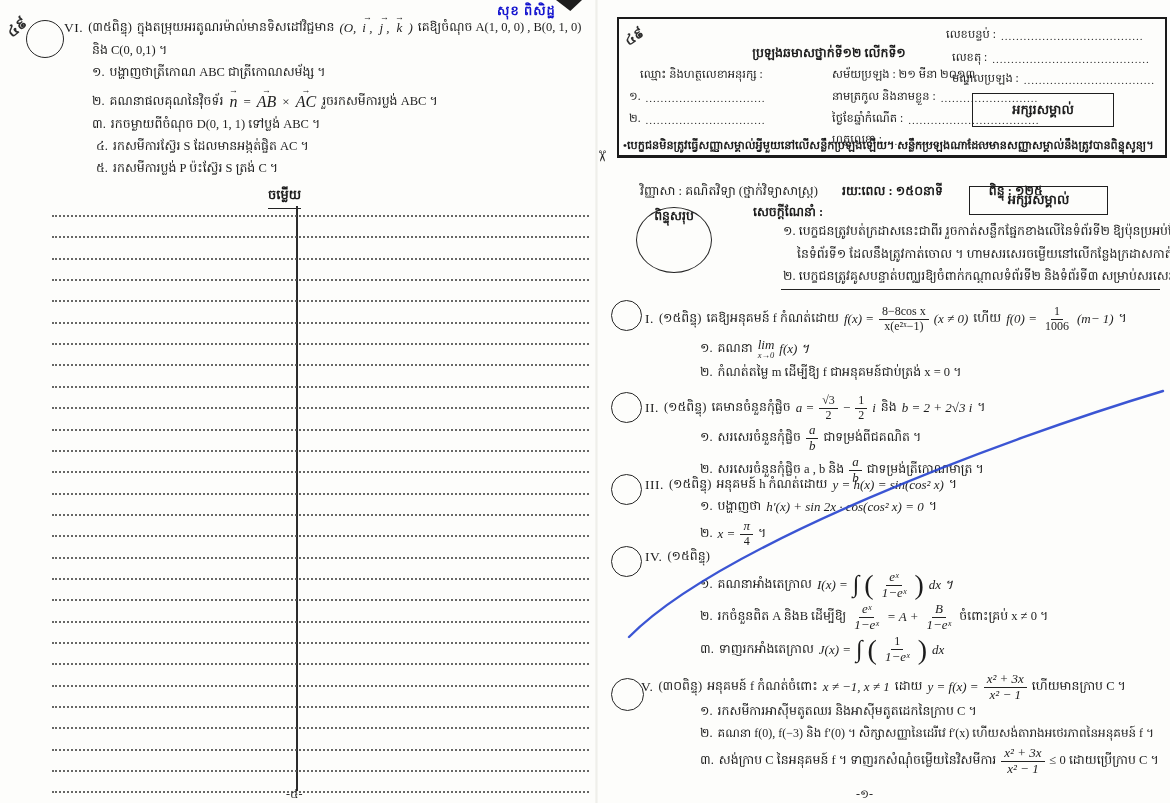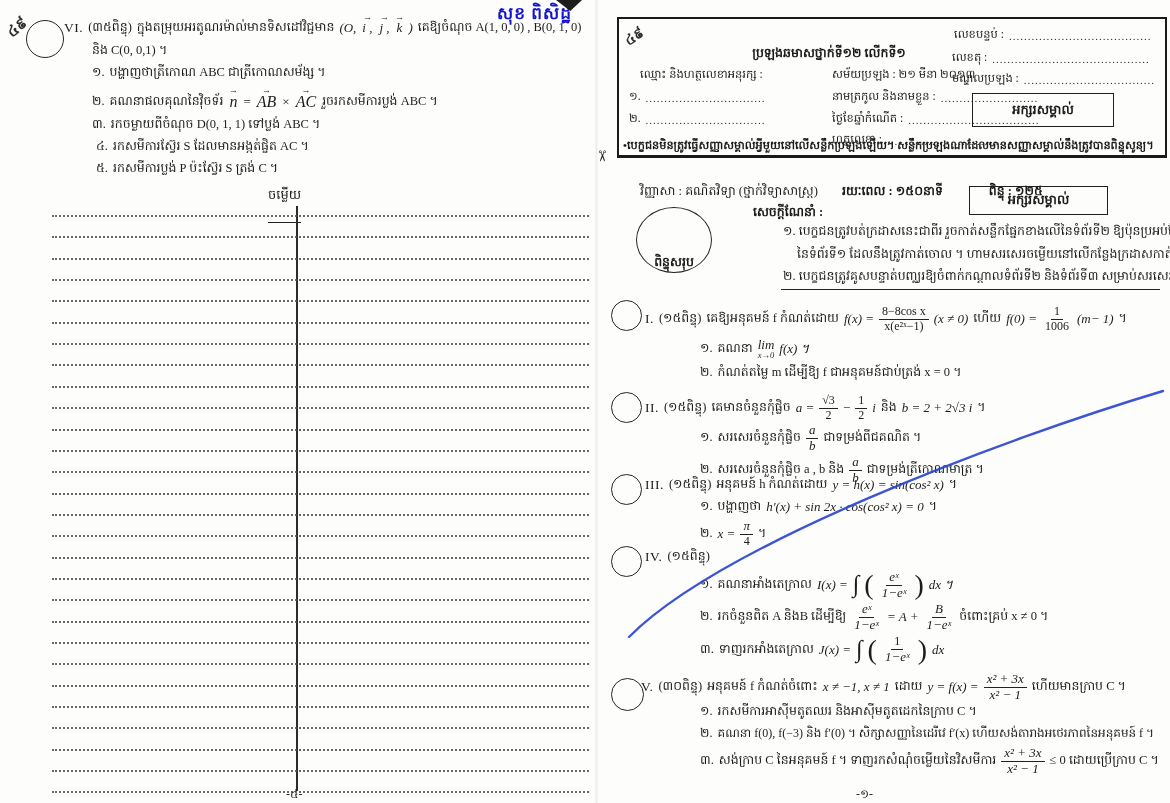--- a/index.html
+++ b/index.html
@@ -22,33 +22,33 @@
        font-size:13px;font-style:italic;}
   .lim .lsub{font-size:8.5px;font-style:italic;}
   .intg{font-size:24px;font-weight:400;transform:translateY(-1px);}
   .bigp{font-size:28px;font-weight:300;line-height:0;}
   .dotline{position:absolute;left:0;width:100%;border-top:2px dotted #4e4e4c;height:0;opacity:.85;}
   .handmark{position:absolute;font-weight:bold;color:#2e2e2e;font-size:15px;}
   .box{position:absolute;border:1.6px solid #1f1f1f;display:flex;align-items:center;justify-content:center;}
   .dots{letter-spacing:1px;font-size:11px;color:#2a2a2a;}
   .tbl-lbl{font-size:11.5px;}
   .warning{font-size:11.3px;font-weight:bold;}
-  .underline-title{border-bottom:1.5px solid #222;padding-bottom:17px;font-weight:normal;}
+  .underline-title{border-bottom:1.5px solid #222;padding-bottom:3px;font-weight:bold;}
   svg.overlay{position:absolute;left:0;top:0;pointer-events:none;}
 </style>
 </head>
 <body>
 
 <div class="sheet">
 
   <div>
     <div class="handmark" style="left:7px;top:17px;transform:rotate(-40deg);">៤៩</div>
     <div class="circ" style="left:26px;top:20px;width:36px;height:36px;"></div>
 
-    <div class="row" style="left:497px;top:2px;color:#1414cf;font-weight:bold;font-size:17px;letter-spacing:1px;">
+    <div class="row" style="left:497px;top:2px;color:#1414cf;font-weight:bold;font-size:13px;letter-spacing:1px;">
       <span>សុខ ពិសិដ្ឋ</span>
     </div>
     <div style="position:absolute;left:556px;top:0;width:26px;height:11px;background:#1d1d1d;
                 clip-path:polygon(0 0,100% 0,55% 100%);"></div>
 
     <div class="row" style="left:64px;top:14px;height:28px;">
       <span class="roman">VI.</span>
       <span class="khm">(៣៥ពិន្ទុ)</span>
       <span class="khm">ក្នុងតម្រុយអរតូណរម៉ាល់មានទិសដៅវិជ្ជមាន</span>
       <span class="mathit">(O,</span>
@@ -131,21 +131,21 @@
 
   <div>
 
     <div style="position:absolute;left:617px;top:17px;width:546px;height:136px;border:2px solid #1a1a1a;border-bottom-width:3px;">
       <div class="handmark" style="left:6px;top:8px;transform:rotate(-35deg);font-size:14px;">៤៩</div>
 
       <div class="row" style="left:60px;top:26px;width:300px;justify-content:center;">
         <span class="khm" style="font-weight:bold;">ប្រឡងឆមាសថ្នាក់ទី១២ លើកទី១</span>
       </div>
 
-      <div class="row" style="left:335px;top:8px;">
+      <div class="row" style="left:327px;top:8px;">
         <span class="tbl-lbl">លេខបន្ទប់ :</span>
         <span class="dots">......................................</span>
       </div>
       <div class="row" style="left:333px;top:31px;">
         <span class="tbl-lbl">លេខតុ :</span>
         <span class="dots">..........................................</span>
       </div>
       <div class="row" style="left:333px;top:52px;justify-content:center;">
         <span class="tbl-lbl">មណ្ឌលប្រឡង :</span>
         <span class="dots">...................................</span>
@@ -194,21 +194,21 @@
       <span class="khm" style="font-weight:normal;">វិញ្ញាសា : គណិតវិទ្យា (ថ្នាក់វិទ្យាសាស្ត្រ)</span>
       <span class="khm" style="font-weight:bold;">រយៈពេល : ១៥០នាទី</span>
       <span class="khm" style="font-weight:bold;margin-left:22px;">ពិន្ទុ : ១២៥</span>
     </div>
     <div class="box" style="left:969px;top:186px;width:137px;height:27px;">
       <span class="khm" style="font-weight:bold;font-size:13px;">អក្សរសម្គាល់</span>
     </div>
     <div class="row" style="left:753px;top:204px;">
       <span class="khm" style="font-weight:bold;">សេចក្តីណែនាំ :</span>
     </div>
-    <div class="circ" style="left:636px;top:207px;width:74px;height:64px;display:flex;align-items:flex-end;justify-content:center;">
+    <div class="circ" style="left:636px;top:207px;width:74px;height:64px;display:flex;align-items:flex-start;justify-content:center;">
       <span class="khm" style="font-weight:bold;">ពិន្ទុសរុប</span>
     </div>
     <div class="row" style="left:783px;top:223px;">
       <span class="khm">១. បេក្ខជនត្រូវបត់ក្រដាសនេះជាពីរ រួចកាត់សន្លឹកផ្នែកខាងលើនៃទំព័រទី២ ឱ្យប៉ុនប្រអប់ផ្នែកខាងលើ</span>
     </div>
     <div class="row" style="left:797px;top:246px;">
       <span class="khm">នៃទំព័រទី១ ដែលនឹងត្រូវកាត់ចោល ។ ហាមសរសេរចម្លើយនៅលើកន្លែងក្រដាសកាត់នោះ ។</span>
     </div>
     <div class="row" style="left:783px;top:268px;">
       <span class="khm">២. បេក្ខជនត្រូវគូសបន្ទាត់បញ្ឈរឱ្យចំពាក់កណ្ដាលទំព័រទី២ និងទំព័រទី៣ សម្រាប់សរសេរចម្លើយបន្ត ។</span>

